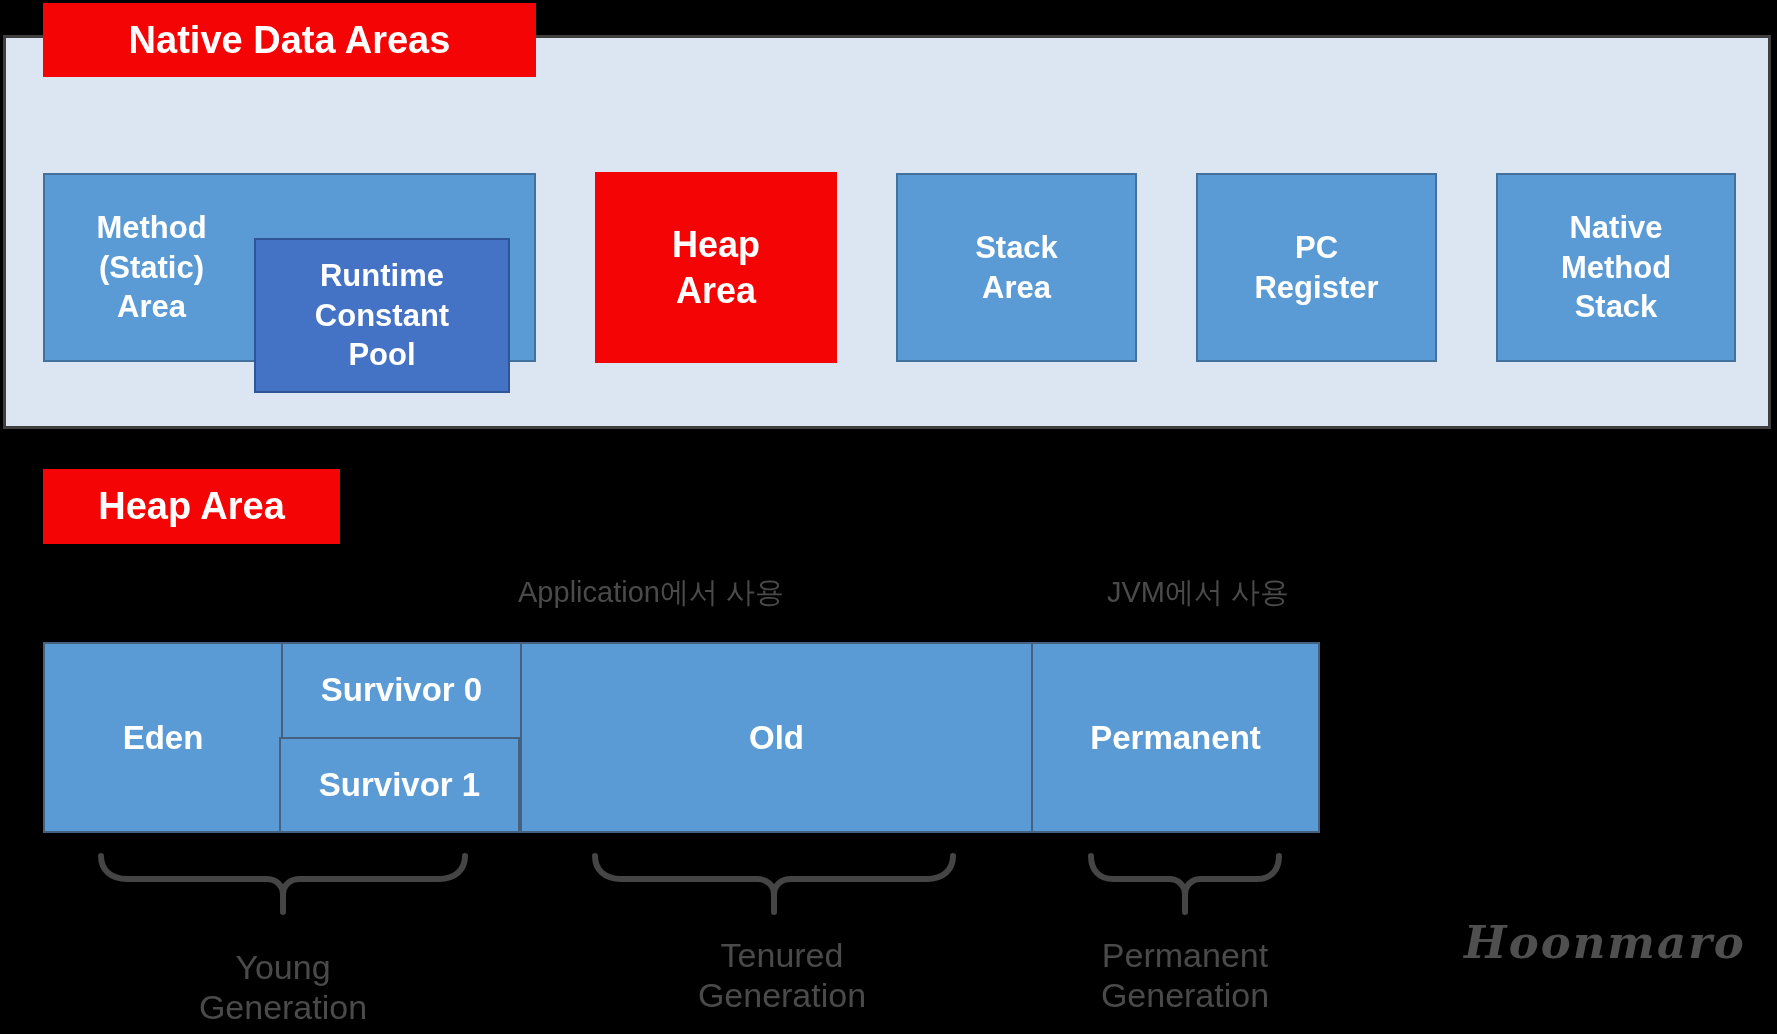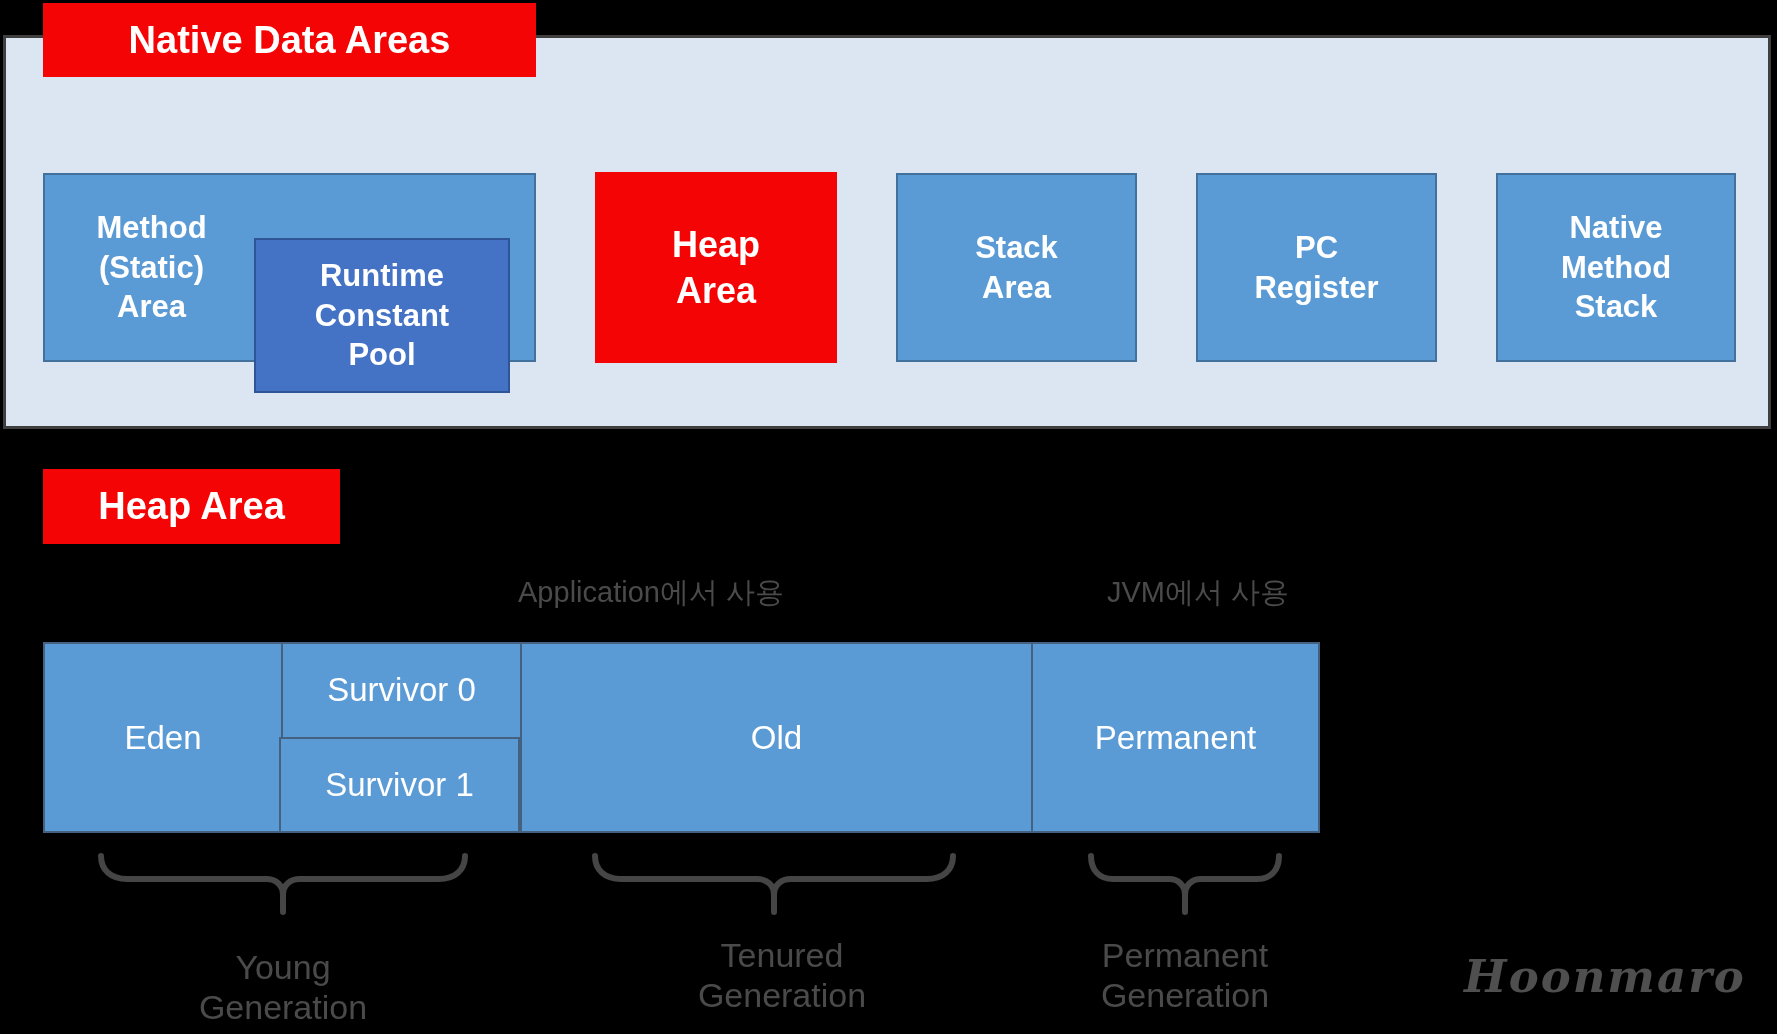--- a/index.html
+++ b/index.html
@@ -84,21 +84,21 @@
   .jvm-note{left:948px;}
 
   .heap-bar{
     left:43px;top:642px;width:1283px;height:191px;
     display:flex;
   }
   .seg{
     background:var(--box-blue);
     border:2px solid var(--bar-divider);
     color:var(--white-text);
-    font-size:33px;font-weight:normal;
+    font-size:33px;font-weight:bold;
   }
   .seg+.seg, .survivor-col+.seg{margin-left:-2px;}
   .seg-eden{width:240px;}
   .survivor-col{width:241px;display:flex;flex-direction:column;margin-left:-2px;}
   .survivor-col .seg{width:100%;flex:1;}
   .seg-survivor1{margin-top:-2px;}
   .seg-old{width:513px;margin-left:-2px;text-align:right;}
   .seg-permanent{width:289px;margin-left:-2px;}
 
   .brace{overflow:visible;}
@@ -116,21 +116,21 @@
   .gen-label{
     top:935px;width:300px;
     color:var(--gray-text);
     font-size:34px;line-height:1.18;
   }
   .gen-young{left:133px;margin-top:12px;}
   .gen-tenured{left:632px;}
   .gen-permanent{left:1035px;}
 
   .signature{
-    left:1455px;top:950px;width:300px;height:64px;
+    left:1455px;top:916px;width:300px;height:64px;
     font-family:"DejaVu Serif","Liberation Serif",serif;
     font-style:italic;font-weight:bold;
     font-size:45px;
     color:#4f4f4f;
     text-align:center;
     letter-spacing:2px;
   }
 </style>
 </head>
 <body>

